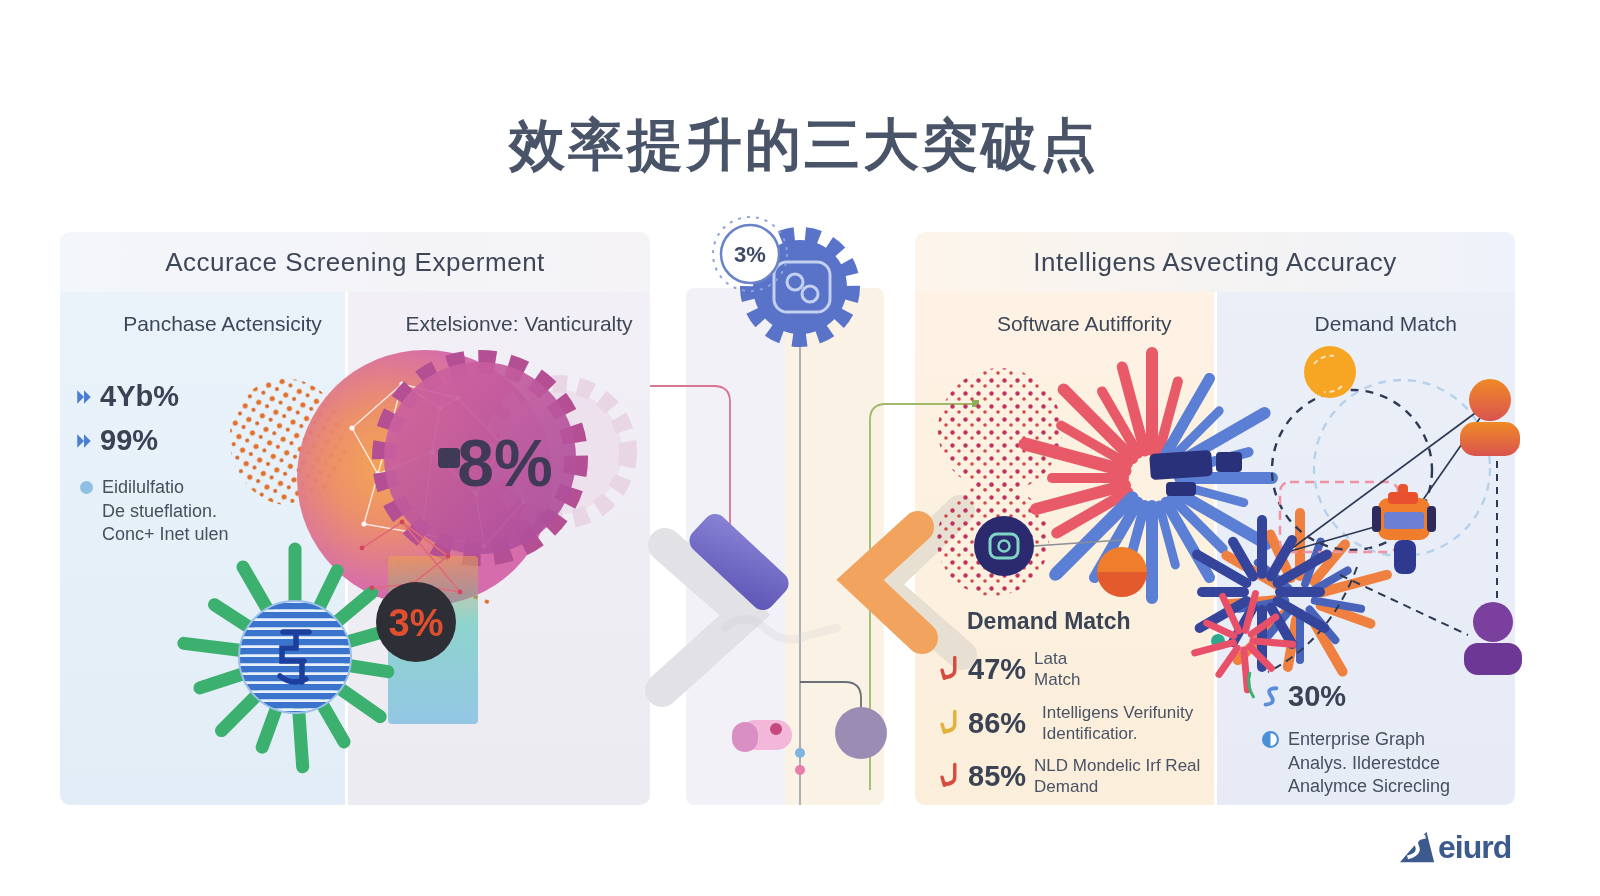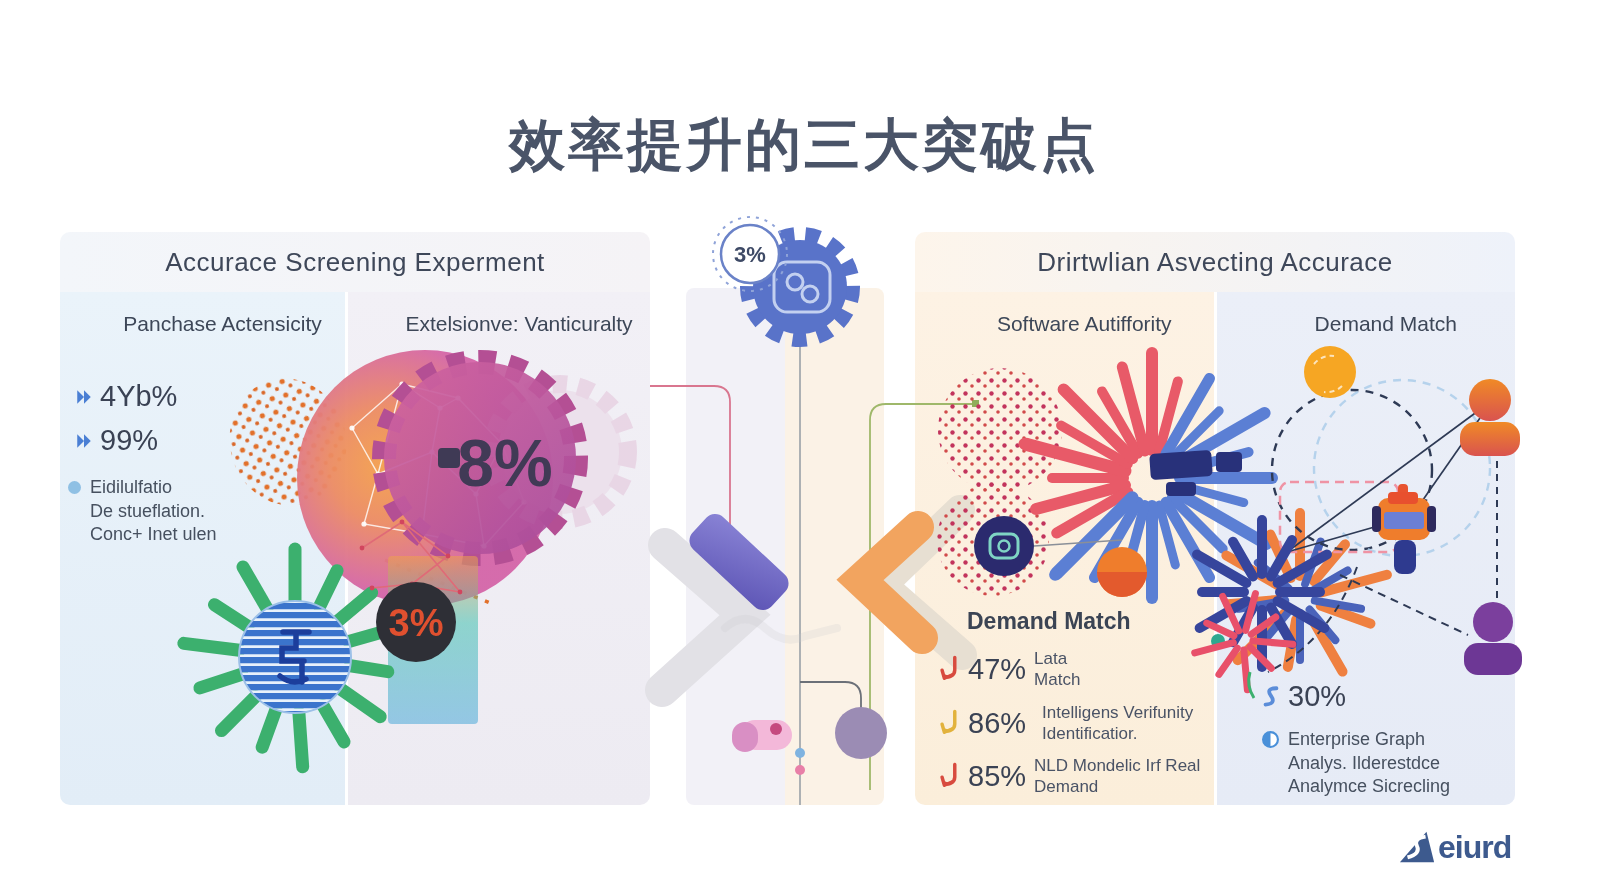--- a/index.html
+++ b/index.html
@@ -32,21 +32,21 @@
   .col-header{
     position:absolute;left:0;top:20px;width:100%;text-align:center;
     font-size:21px;color:#3d4758;font-weight:500;padding-left:20px;
   }
   #mid-col{
     left:686px;top:288px;width:198px;height:517px;border-radius:8px;z-index:1;
     background:linear-gradient(90deg,#f2f1f7 0%,#f2f1f7 50%,#fbf2e6 50%,#fbf2e6 100%);
   }
   
   .stat-row{position:absolute;display:flex;align-items:center;gap:8px;z-index:6;}
-  .stat-num{font-size:29px;font-weight:400;color:#3a4254;}
+  .stat-num{font-size:29px;font-weight:700;color:#3a4254;}
   .stat-label{font-size:17px;color:#4a5366;line-height:21px;}
   .bullet{position:absolute;display:flex;gap:9px;z-index:6;}
   .bullet-text{font-size:18px;color:#46505f;line-height:23.5px;}
   .section-title{position:absolute;font-size:23px;font-weight:600;color:#3b4454;z-index:6;}
   
   #logo{left:1398px;top:828px;display:flex;align-items:center;gap:2px;z-index:6;}
   #logo-text{font-size:32px;font-weight:700;color:#3d5a8e;letter-spacing:-1px;}
   
   #art{position:absolute;left:0;top:0;z-index:2;}
   .txt-layer{z-index:6;}
@@ -64,21 +64,21 @@
     </div>
     <div class="col" id="lg-col2">
       <div class="col-header">Extelsionve: Vanticuralty</div>
     </div>
   </div>
 </div>
 
 <div class="abs" id="mid-col"></div>
 
 <div class="abs group" id="right-group">
-  <div class="group-header">Drirtwlian Asvecting Accurace</div>
+  <div class="group-header">Intelligens Asvecting Accuracy</div>
   <div class="cols">
     <div class="col" id="rg-col1">
       <div class="col-header">Software Autiffority</div>
     </div>
     <div class="col" id="rg-col2">
       <div class="col-header">Demand Match</div>
     </div>
   </div>
 </div>
 
@@ -417,21 +417,21 @@
   </svg>
   <span class="stat-num">4Yb%</span>
 </div>
 <div class="abs stat-row txt-layer" style="left:76px;top:424px;">
   <svg width="16" height="18" viewBox="0 0 14 16">
     <path d="M1 2 L7 8 L1 14 Z" fill="#4a7fd4"></path>
       <path d="M7 2 L13 8 L7 14 Z" fill="#4a7fd4"></path>
   </svg>
   <span class="stat-num">99%</span>
 </div>
-<div class="abs bullet txt-layer" style="left:68px;top:476px;width:210px;">
+<div class="abs bullet txt-layer" style="left:80px;top:476px;width:210px;">
   <span style="width:13px;height:13px;border-radius:50%;background:#8fc0e4;flex:none;margin-top:5px;"></span>
   <span class="bullet-text">
     <span>Eidilulfatio</span><br>
     <span>De stueflation.</span><br>
     <span>Conc+ Inet ulen</span>
   </span>
 </div>
 
 <div class="abs section-title" style="left:967px;top:608px;">Demand Match</div>
 

